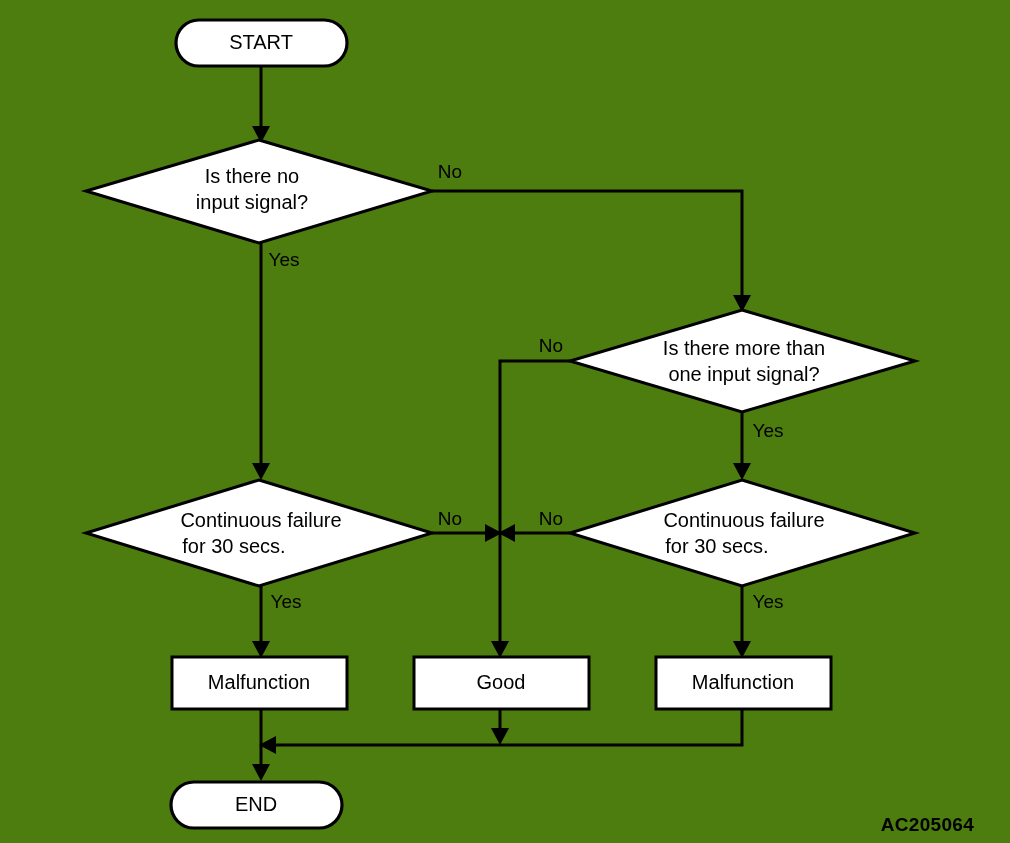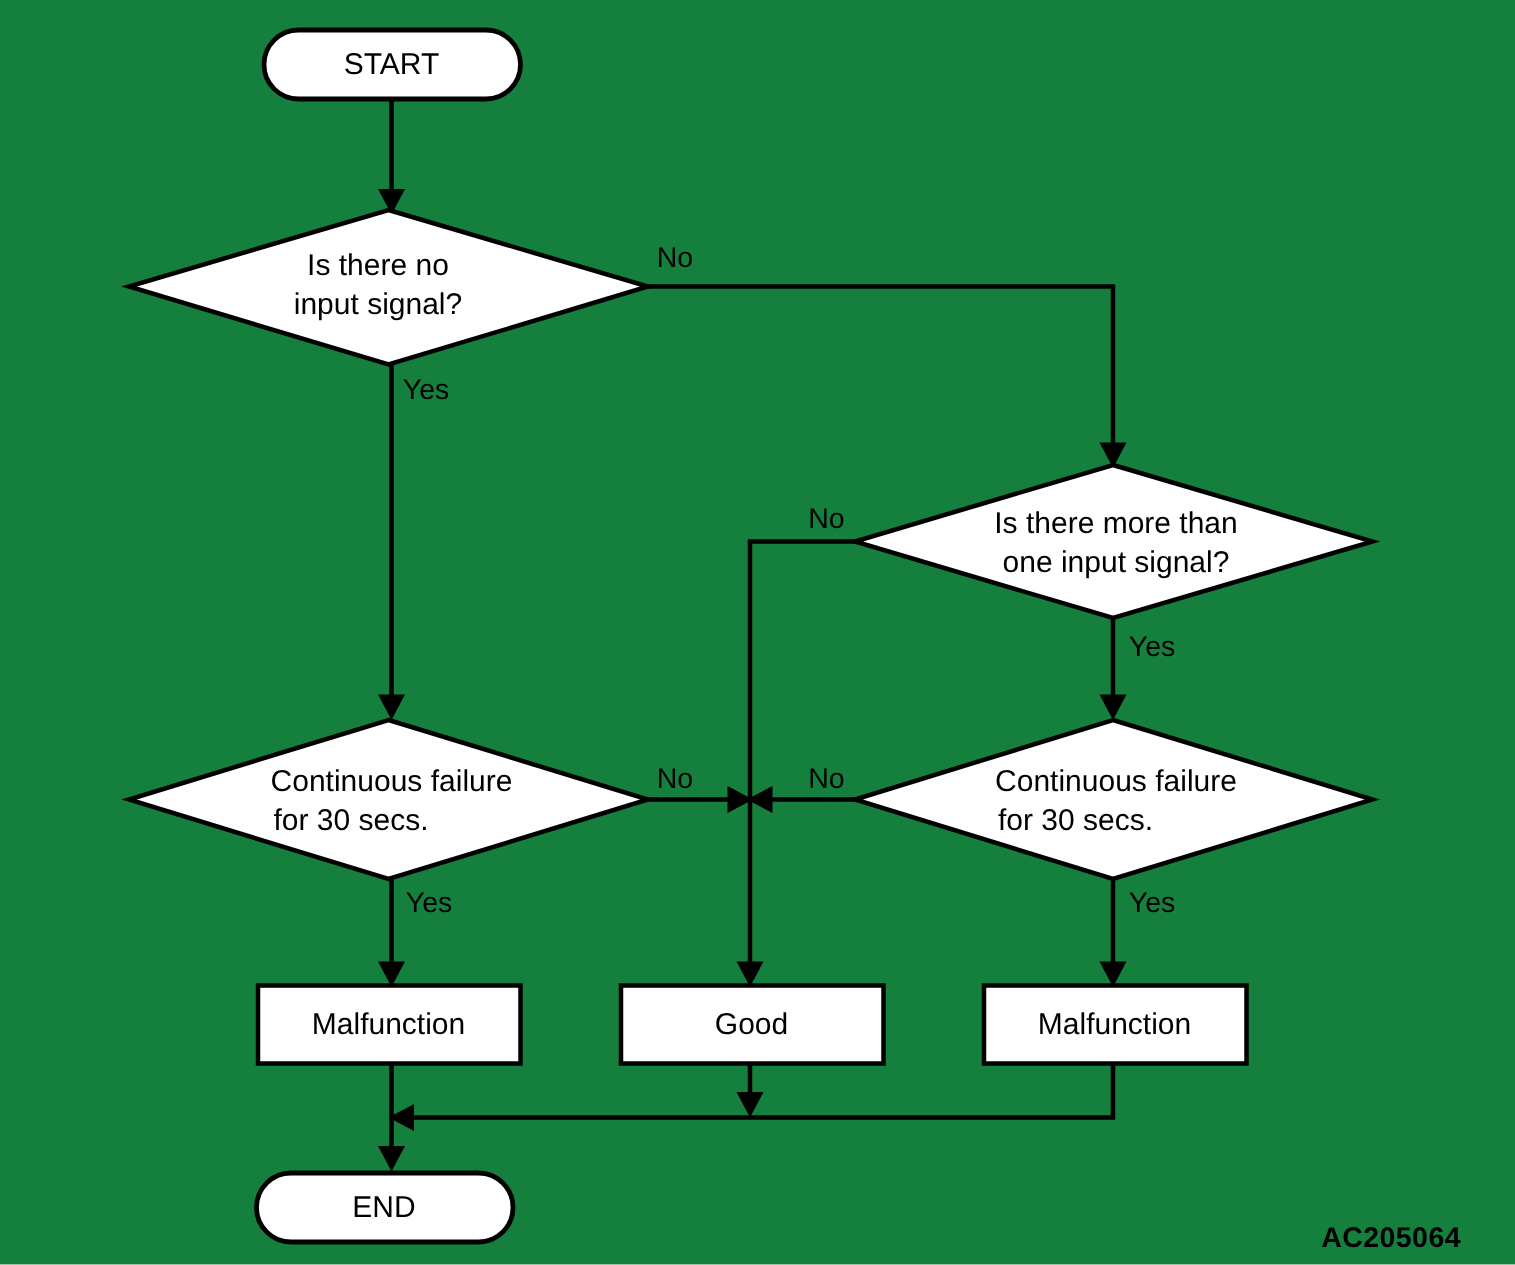--- a/index.html
+++ b/index.html
@@ -8,21 +8,21 @@
     padding: 0;
     background: #ffffff;
   }
   body {
     font-family: "Liberation Sans", sans-serif;
   }
   #page {
     position: relative;
     width: 1010px;
     height: 843px;
-    background: #15803d;
+    background: #4d7c0f;
     overflow: hidden;
   }
   #flow-svg {
     position: absolute;
     left: 0;
     top: 0;
     width: 1010px;
     height: 843px;
     display: block;
   }

